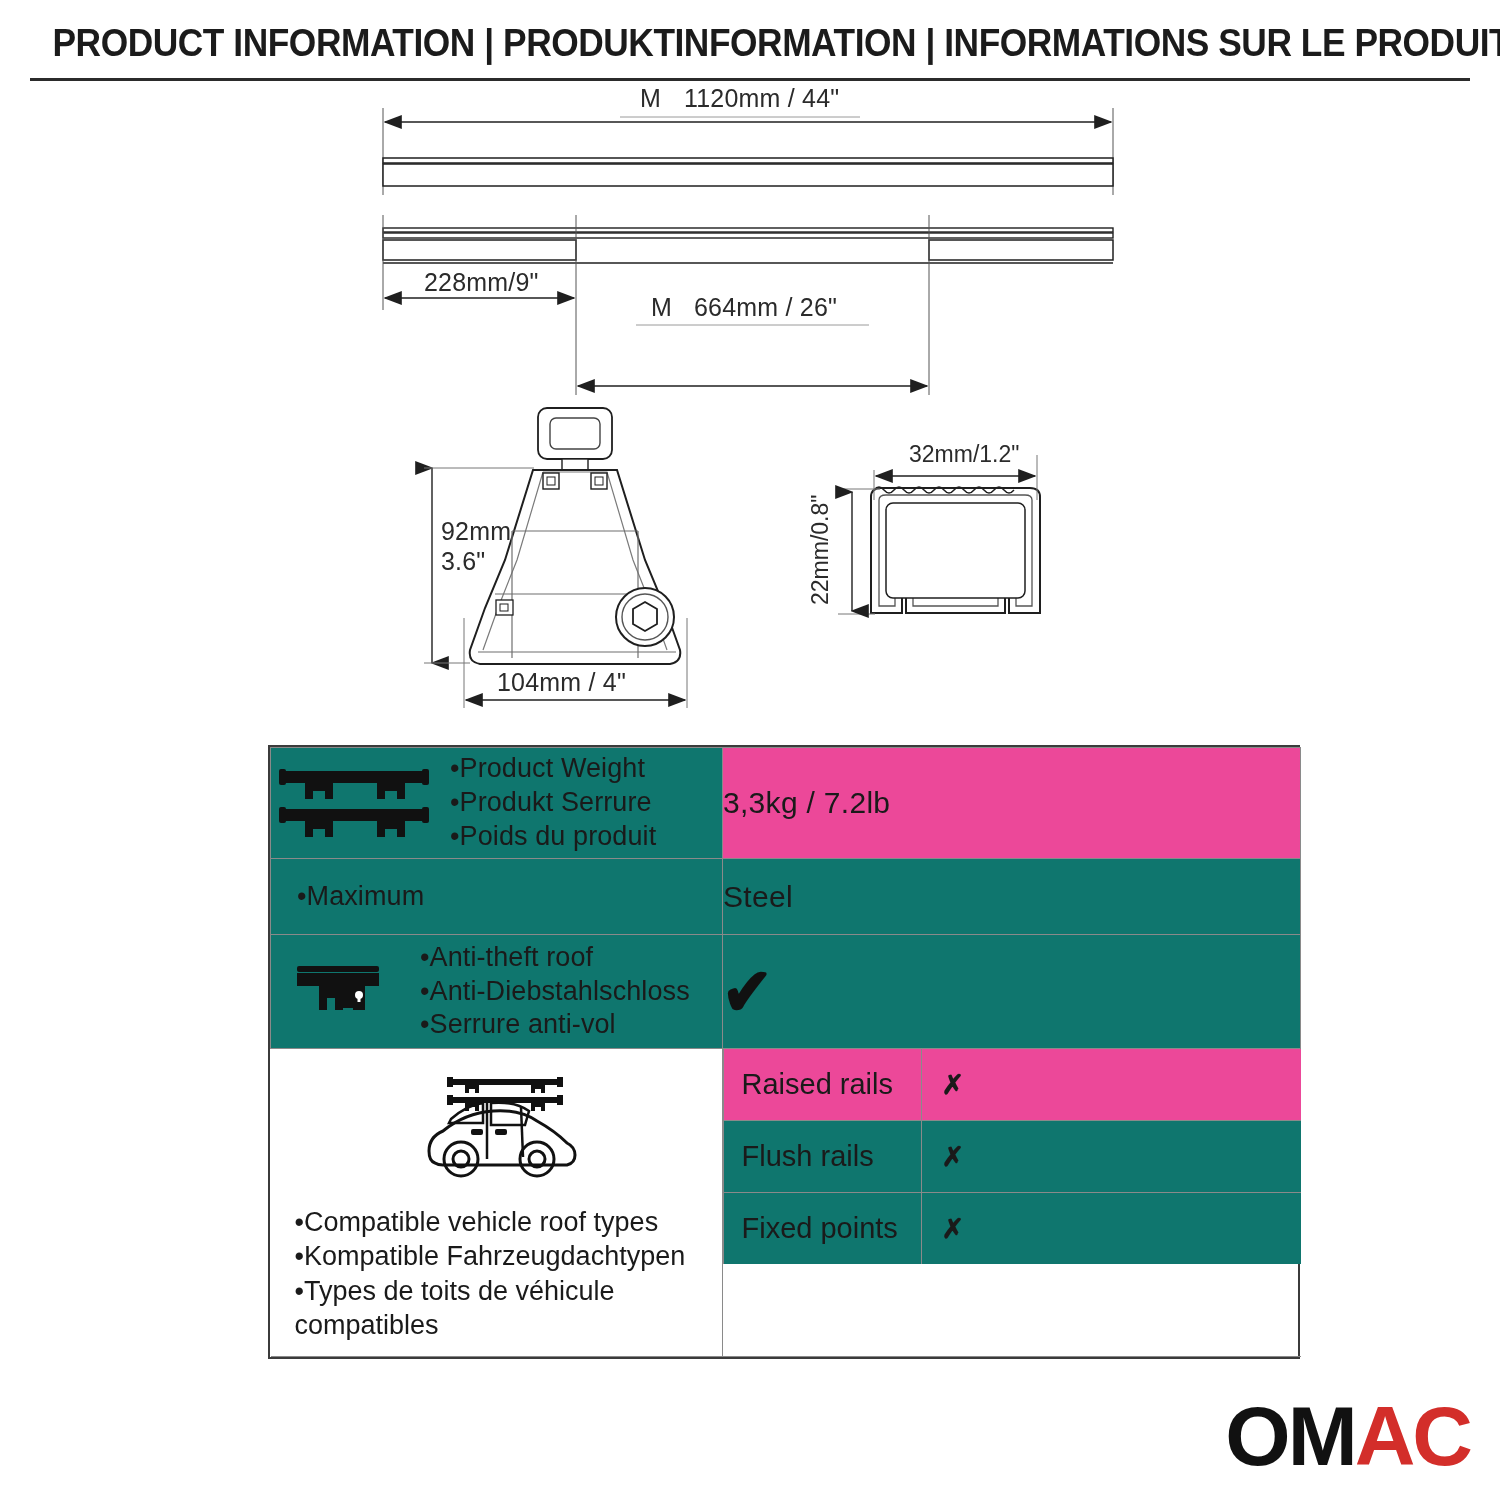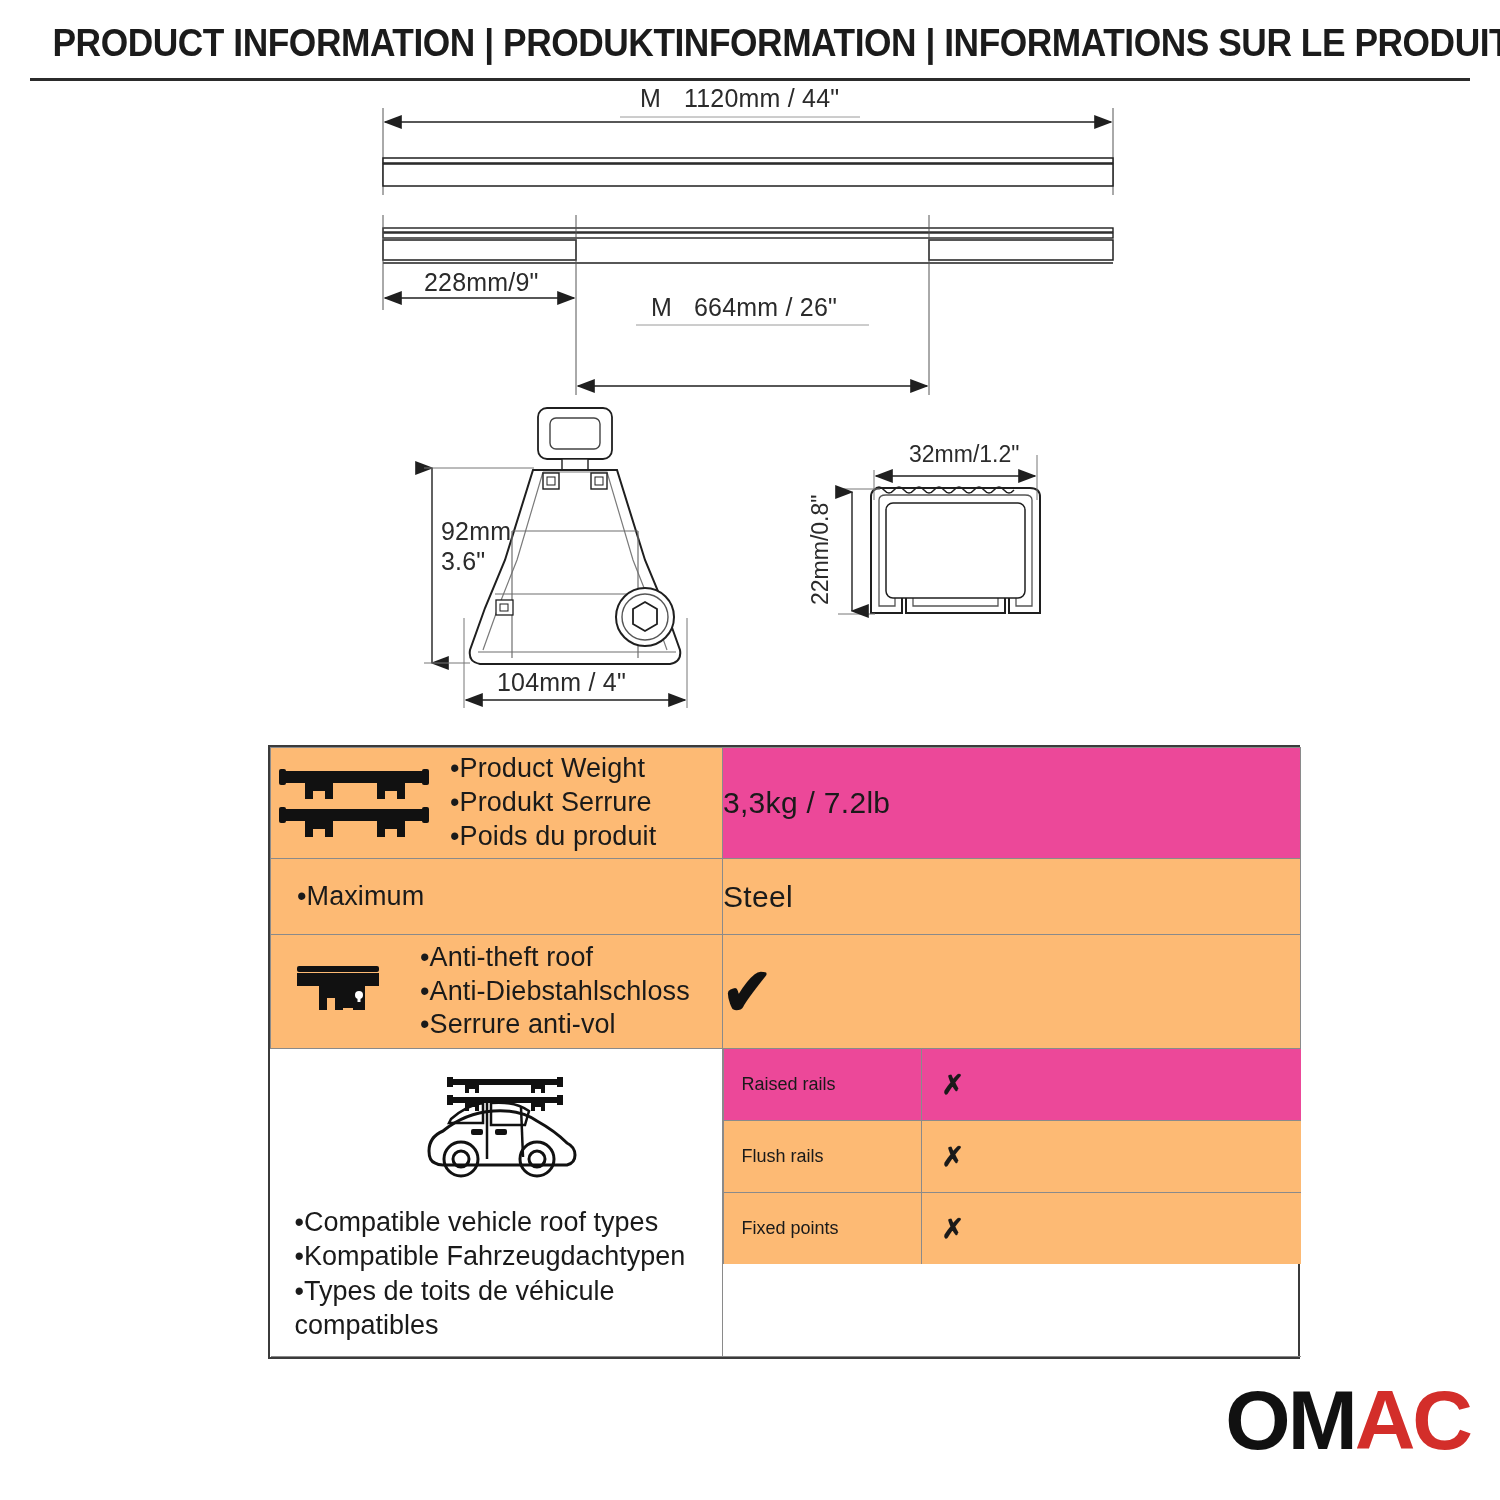--- a/index.html
+++ b/index.html
@@ -70,21 +70,21 @@
     padding:10px 6px 10px 18px;
     position:relative;
   }
   .value-cell{
     padding:0 0 0 22px;
     font-size:30px;
     color:#1a1a1a;
     letter-spacing:0.3px;
   }
   .shade{background:#ec4899;}
-  .plain{background:#fdba74;}
+  .plain{background:#0f766e;}
 
   .labels{
     font-size:27px;
     line-height:1.25;
     color:#1a1a1a;
     letter-spacing:0.1px;
     white-space:nowrap;
   }
   .labels div{padding-left:0;}
 
@@ -122,21 +122,21 @@
     flex-direction:column;
     align-items:flex-start;
     justify-content:flex-start;
   }
   .compat-right{flex:1 1 auto;}
   .compat-right table{width:100%;border-collapse:collapse;table-layout:fixed;}
   .compat-right td{
     border:1px solid #8a8a8a;
     border-right:none;
     height:71px;
-    font-size:18px;
+    font-size:29px;
     padding:0 0 0 18px;
     color:#1a1a1a;
   }
   .compat-right td.mark{
     padding-left:20px;
     font-size:27px;
     font-weight:bold;
     border-left:1px solid #8a8a8a;
   }
   .compat-right tr:first-child td{border-top:none;}
@@ -152,21 +152,21 @@
   .car-icon-holder{
     width:100%;
     display:flex;
     justify-content:center;
     padding-top:8px;
   }
 
   
   .logo{
     position:absolute;
-    right:30px;bottom:38px;
+    right:30px;bottom:22px;
     font-family:"Liberation Sans",sans-serif;
     font-weight:bold;
     font-size:0;
     line-height:1;
     letter-spacing:-2px;
   }
   .logo span{
     font-size:84px;
     font-weight:bold;
     letter-spacing:-3px;

